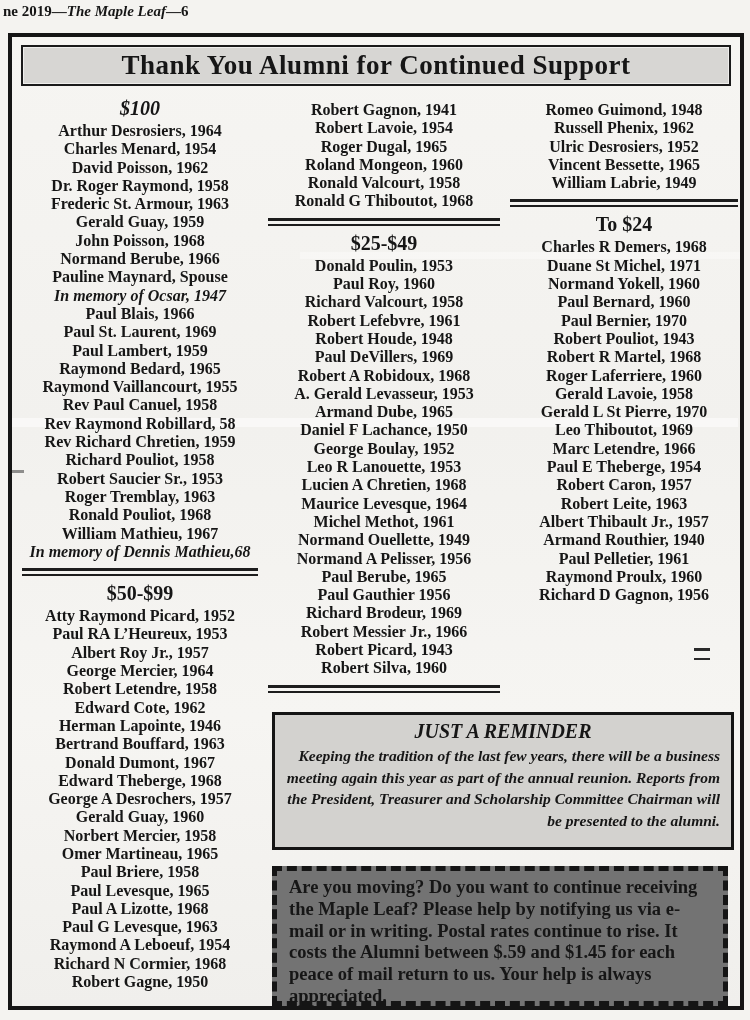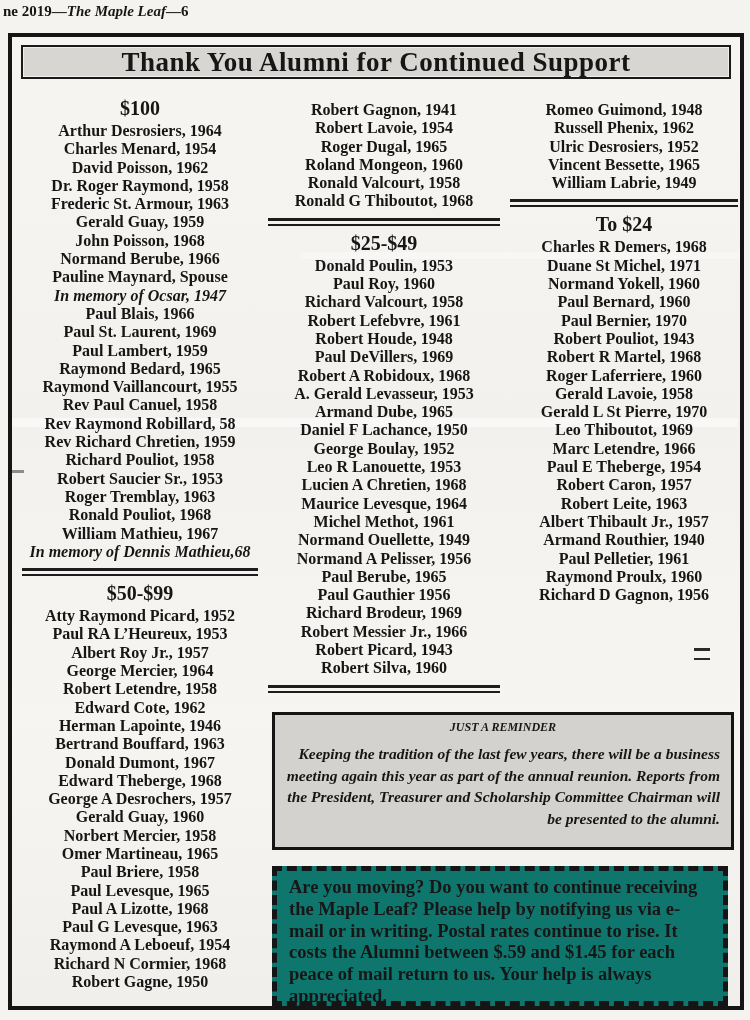--- a/index.html
+++ b/index.html
@@ -13,61 +13,61 @@
     position:absolute;left:3px;top:3px;
     font-size:15px;font-weight:bold;white-space:nowrap;
   }
   .masthead .mag{font-style:italic;}
   .outer-box{
     position:absolute;left:8px;top:33px;width:736px;height:977px;
     border:4px solid #151515;box-sizing:border-box;
     background:linear-gradient(180deg,#f6f5f2 0%,#f2f1ee 40%,#f6f5f2 70%,#f0efec 100%);
   }
   .title-banner{
-    position:absolute;left:21px;top:45px;width:710px;height:34px;
+    position:absolute;left:21px;top:45px;width:710px;height:41px;
     background:#d7d6d3;border:2px solid #1a1a1a;box-sizing:border-box;
     display:flex;align-items:center;justify-content:center;
     box-shadow:inset 0 0 0 1px #efeeec;
   }
   .title-banner .title{
     font-size:27px;font-weight:bold;letter-spacing:.5px;white-space:nowrap;
   }
   .col{position:absolute;text-align:center;}
   .col1{left:18px;top:97px;width:244px;}
   .col2{left:264px;top:101px;width:240px;}
   .col3{left:506px;top:101px;width:236px;}
   .tier-header{
     font-size:20px;font-weight:bold;line-height:22px;margin:6px 0 3px;
   }
-  .col .tier-header:first-child{margin-top:0;}
+  .col .tier-header:first-child{margin-top:0;font-style:italic;}
   .donor-line{
     font-size:16px;font-weight:bold;line-height:18.3px;white-space:nowrap;
   }
   .memorial{font-style:italic;}
   .divider{
     height:3px;margin:7px 4px 6px;
     border-top:3px solid #1d1d1d;border-bottom:2px solid #1d1d1d;
   }
   .reminder-box{
     position:absolute;left:272px;top:712px;width:462px;height:138px;
     background:#d3d2cf;border:3px solid #141414;box-sizing:border-box;
     padding:5px 11px;box-shadow:inset 0 0 0 1px #eceb e8;
   }
   .reminder-title{
-    text-align:center;font-size:12px;font-weight:bold;font-style:italic;
-    margin-bottom:8px;
+    text-align:center;font-size:20px;font-weight:bold;font-style:italic;
+    margin-bottom:2px;
   }
   .reminder-body{
     font-size:15.5px;font-weight:bold;font-style:italic;line-height:21.5px;
     text-align:right;
   }
   .moving-box{
     position:absolute;left:272px;top:866px;width:456px;height:140px;
     border:5px dashed #151515;box-sizing:border-box;
-    padding:6px 10px 0 12px;background:#0f766e;
+    padding:6px 10px 0 12px;background:#737373;
   }
   .moving-text{
     font-size:18.5px;font-weight:bold;line-height:21.8px;text-align:left;
   }
   .streak{position:absolute;pointer-events:none;}
   .streak.s1{left:12px;top:418px;width:726px;height:9px;background:rgba(255,255,255,.5);}
   .streak.s2{left:300px;top:252px;width:440px;height:7px;background:rgba(255,255,255,.35);}
   .artifact-eq{
     position:absolute;left:694px;top:648px;width:16px;height:7px;
     border-top:3px solid #2a2a2a;border-bottom:2px solid #2a2a2a;

